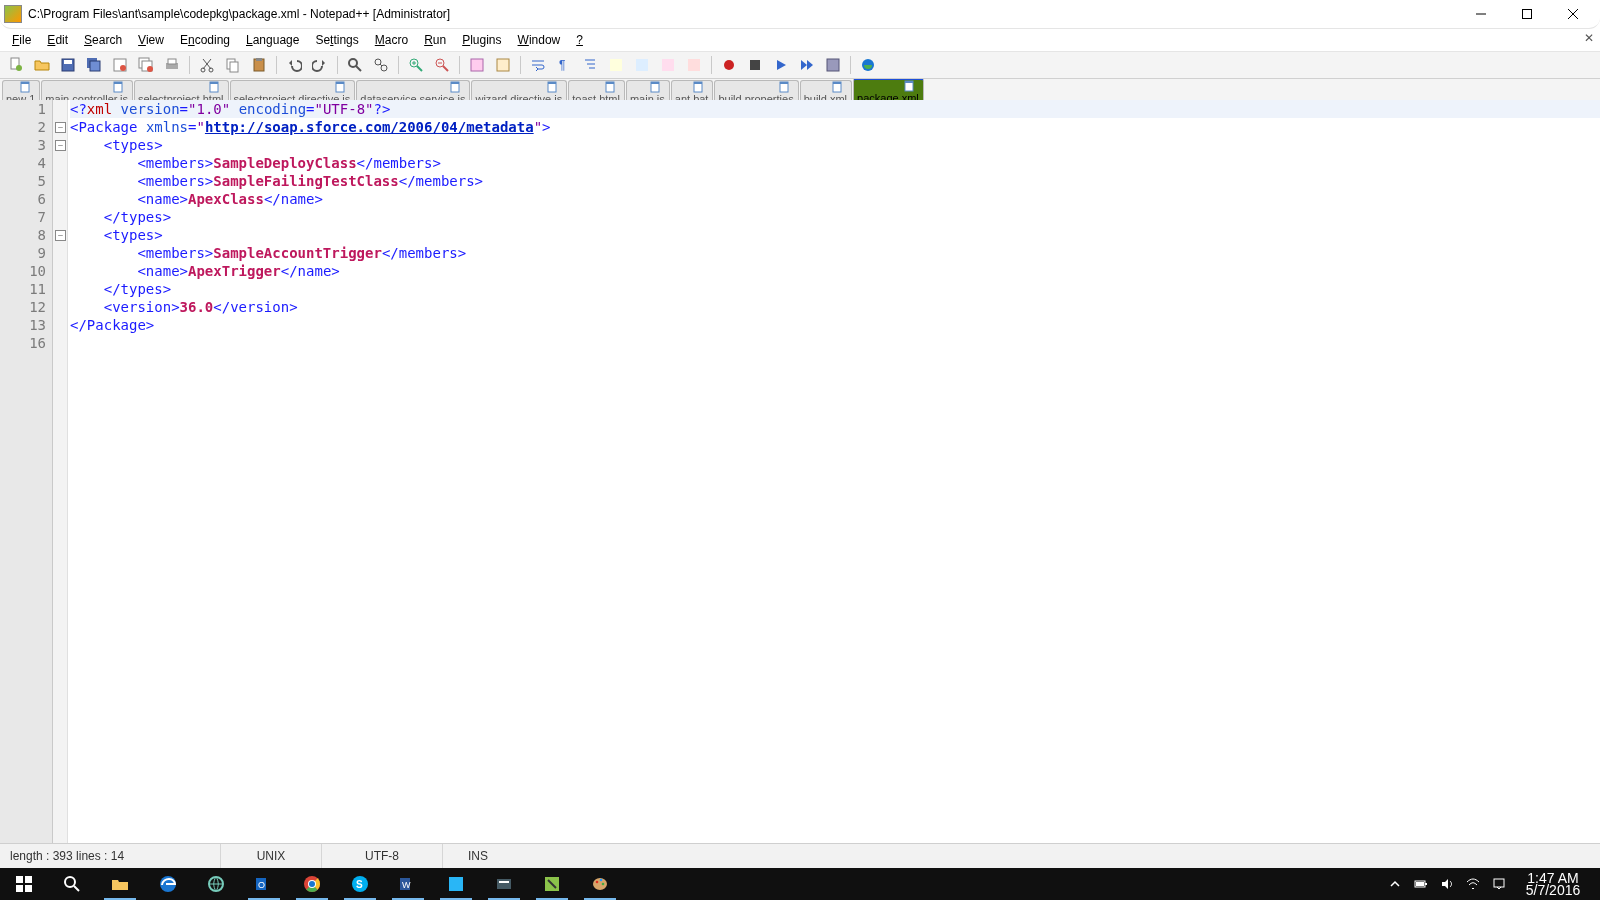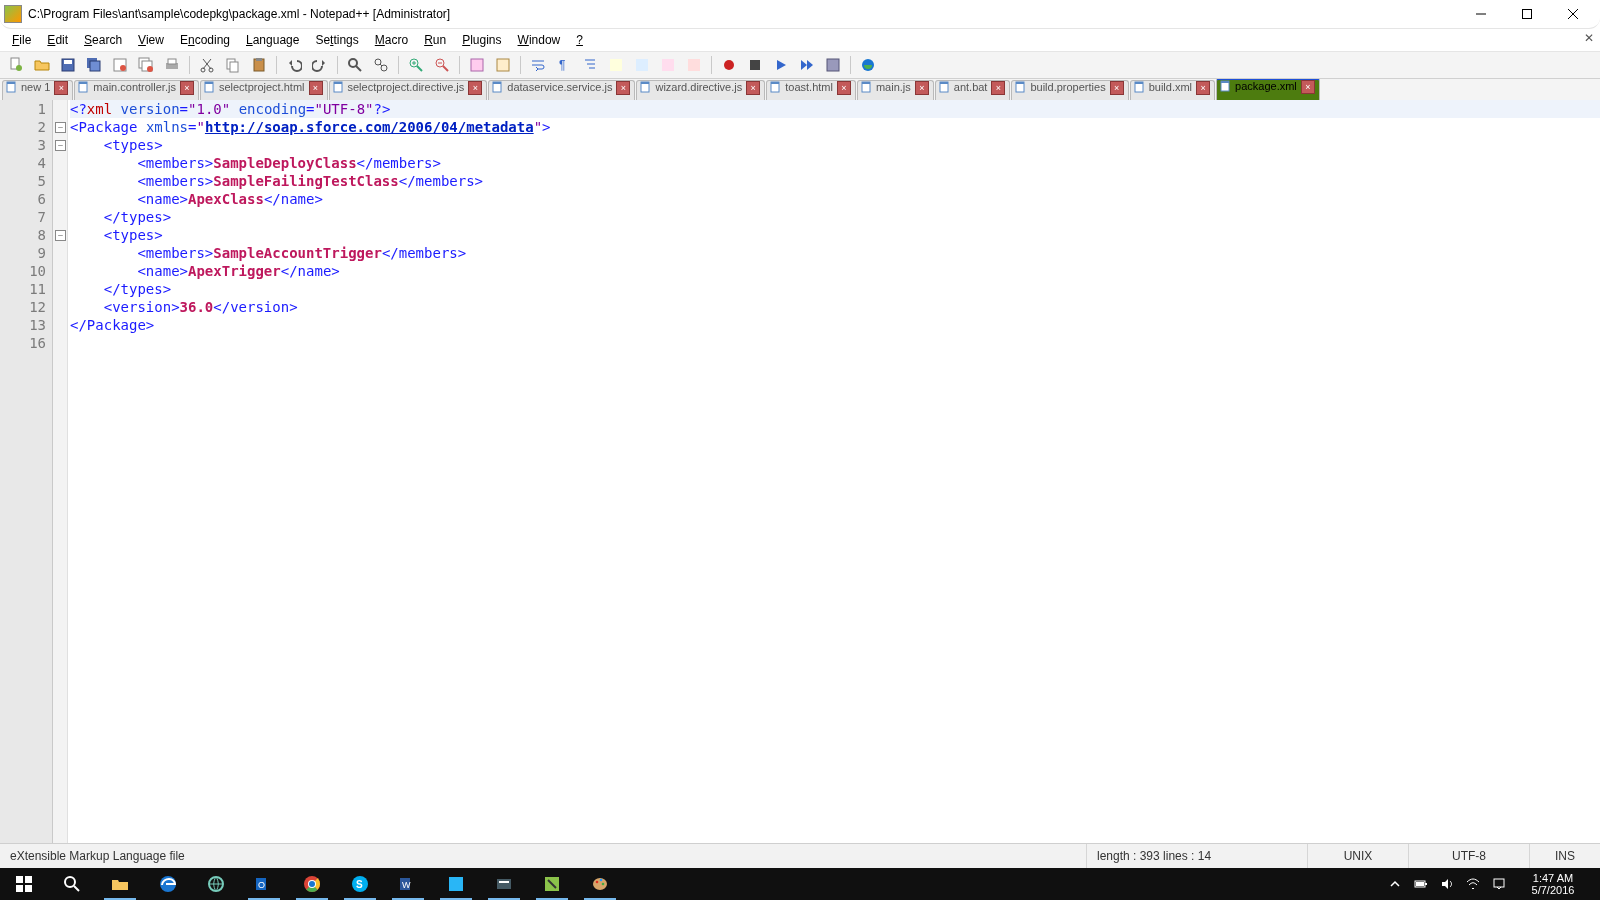--- a/index.html
+++ b/index.html
@@ -15,21 +15,21 @@
   .menubar .menu{padding:2px 8px;cursor:default;}
   .menubar .menu u{text-decoration:underline;}
   .menubar .x-close{position:absolute;right:6px;top:2px;font-family:Arial;color:#555;cursor:default;}
   
   .toolbar{height:26px;background:#f4f4f4;border-bottom:1px solid #d0d0d0;display:flex;align-items:center;padding:0 4px;gap:2px;}
   .tb-btn{width:22px;height:22px;display:flex;align-items:center;justify-content:center;border:1px solid transparent;border-radius:2px;}
   .tb-sep{width:1px;height:18px;background:#c9c9c9;margin:0 3px;}
   .tb-btn svg{width:16px;height:16px;}
   
   .tabbar{height:22px;background:#f4f4f4;display:flex;align-items:flex-end;padding:0 2px;border-bottom:1px solid #b9b9b9;overflow:hidden;}
-  .tab{display:flex;align-items:flex-start;height:20px;padding:0 4px 0 3px;margin-right:1px;background:#e7e7e7;border:1px solid #b9b9b9;border-bottom:none;border-radius:3px 3px 0 0;font-size:11px;color:#555;white-space:nowrap;cursor:default;}
+  .tab{display:flex;align-items:flex-end;height:20px;padding:0 4px 0 3px;margin-right:1px;background:#e7e7e7;border:1px solid #b9b9b9;border-bottom:none;border-radius:3px 3px 0 0;font-size:11px;color:#555;white-space:nowrap;cursor:default;flex-direction:column;}
   .tab.active{background:#4d7c0f;color:#000;border-top:2px solid #1d4ed8;height:21px;}
   .tab .tab-icon{width:12px;height:12px;margin-right:3px;display:flex;align-items:center;justify-content:center;}
   .tab .tab-icon svg{width:12px;height:12px;}
   .tab .tab-close{width:12px;height:12px;margin-left:4px;background:#c35a5a;border:1px solid #8a3636;display:flex;align-items:center;justify-content:center;color:#fff;font-size:9px;line-height:1;}
   
   .editor-wrap{position:absolute;top:100px;bottom:56px;left:0;right:0;display:flex;background:#fff;}
   .gutter{width:46px;background:#e8e8e8;text-align:right;color:#7b7b7b;font-family:Consolas,monospace;font-size:14px;line-height:18px;padding:0 6px 0 0;border-right:1px solid #c9c9c9;user-select:none;}
   .fold-col{width:14px;background:#f3f3f3;border-right:1px solid #e0e0e0;font-family:Consolas,monospace;font-size:10px;line-height:18px;color:#888;position:relative;}
   .fold-mark{position:absolute;left:2px;width:9px;height:9px;border:1px solid #888;background:#fff;font-size:9px;line-height:8px;text-align:center;}
   .code{flex:1;font-family:Consolas,monospace;font-size:14px;line-height:18px;white-space:pre;padding-left:2px;overflow:auto;}
@@ -44,21 +44,21 @@
   
   .statusbar{position:absolute;bottom:32px;left:0;right:0;height:24px;background:#f2f2f2;border-top:1px solid #cfcfcf;display:flex;align-items:center;font-size:12px;color:#333;}
   .statusbar .cell{padding:0 10px;border-right:1px solid #d6d6d6;height:100%;display:flex;align-items:center;}
   .statusbar .flex{flex:1;}
   
   .taskbar{position:absolute;bottom:0;left:0;right:0;height:32px;background:#101010;display:flex;align-items:center;color:#fff;}
   .taskbar .tbtn{width:48px;height:32px;display:flex;align-items:center;justify-content:center;position:relative;}
   .taskbar .tbtn.running::after{content:"";position:absolute;bottom:0;left:8px;right:8px;height:2px;background:#76b9ed;}
   .taskbar .tray{margin-left:auto;display:flex;align-items:center;height:100%;}
   .taskbar .tray .ticon{width:26px;height:32px;display:flex;align-items:center;justify-content:center;}
-  .taskbar .clock{width:70px;text-align:center;font-size:11px;line-height:12px;padding:3px 6px;}
+  .taskbar .clock{width:70px;text-align:center;font-size:14px;line-height:12px;padding:3px 6px;}
   .taskbar svg{width:18px;height:18px;}
   .taskbar .tray svg{width:14px;height:14px;}
 </style>
 </head>
 <body>
 
 <div class="titlebar">
   <div class="app-icon"></div>
   <div class="title">C:\Program Files\ant\sample\codepkg\package.xml - Notepad++ [Administrator]</div>
   <div class="spacer"></div>
@@ -426,21 +426,20 @@
     </div>
   <div class="fold-col">
     <div class="fold-mark" style="top:22px">−</div>
     <div class="fold-mark" style="top:40px">−</div>
     <div class="fold-mark" style="top:130px">−</div>
   </div>
   <div class="code" id="code"><div class="row cur"><span class="tag">&lt;?</span><span class="pi">xml</span> <span class="attr">version</span><span class="tag">=</span><span class="str">"1.0"</span> <span class="attr">encoding</span><span class="tag">=</span><span class="str">"UTF-8"</span><span class="tag">?&gt;</span></div><div class="row"><span class="tag">&lt;Package</span> <span class="attr">xmlns</span><span class="tag">=</span><span class="str">"</span><span class="url">http://soap.sforce.com/2006/04/metadata</span><span class="str">"</span><span class="tag">&gt;</span></div><div class="row">    <span class="tag">&lt;types&gt;</span></div><div class="row">        <span class="tag">&lt;members&gt;</span><span class="txt">SampleDeployClass</span><span class="tag">&lt;/members&gt;</span></div><div class="row">        <span class="tag">&lt;members&gt;</span><span class="txt">SampleFailingTestClass</span><span class="tag">&lt;/members&gt;</span></div><div class="row">        <span class="tag">&lt;name&gt;</span><span class="txt">ApexClass</span><span class="tag">&lt;/name&gt;</span></div><div class="row">    <span class="tag">&lt;/types&gt;</span></div><div class="row">    <span class="tag">&lt;types&gt;</span></div><div class="row">        <span class="tag">&lt;members&gt;</span><span class="txt">SampleAccountTrigger</span><span class="tag">&lt;/members&gt;</span></div><div class="row">        <span class="tag">&lt;name&gt;</span><span class="txt">ApexTrigger</span><span class="tag">&lt;/name&gt;</span></div><div class="row">    <span class="tag">&lt;/types&gt;</span></div><div class="row">    <span class="tag">&lt;version&gt;</span><span class="txt">36.0</span><span class="tag">&lt;/version&gt;</span></div><div class="row"><span class="tag">&lt;/Package&gt;</span></div><div class="row"></div></div>
 </div>
 
 <div class="statusbar">
-  <div class="cell flex">eXtensible Markup Language file</div>
   <div class="cell" style="width:200px">length : 393    lines : 14</div>
   <div class="cell" style="width:80px;justify-content:center">UNIX</div>
   <div class="cell" style="width:100px;justify-content:center">UTF-8</div>
   <div class="cell" style="width:50px;border-right:none;justify-content:center">INS</div>
 </div>
 
 <div class="taskbar">
   <div class="tbtn">
       <svg viewBox="0 0 18 18">
         <rect x="1" y="1" width="7" height="7" fill="#fff"></rect>

